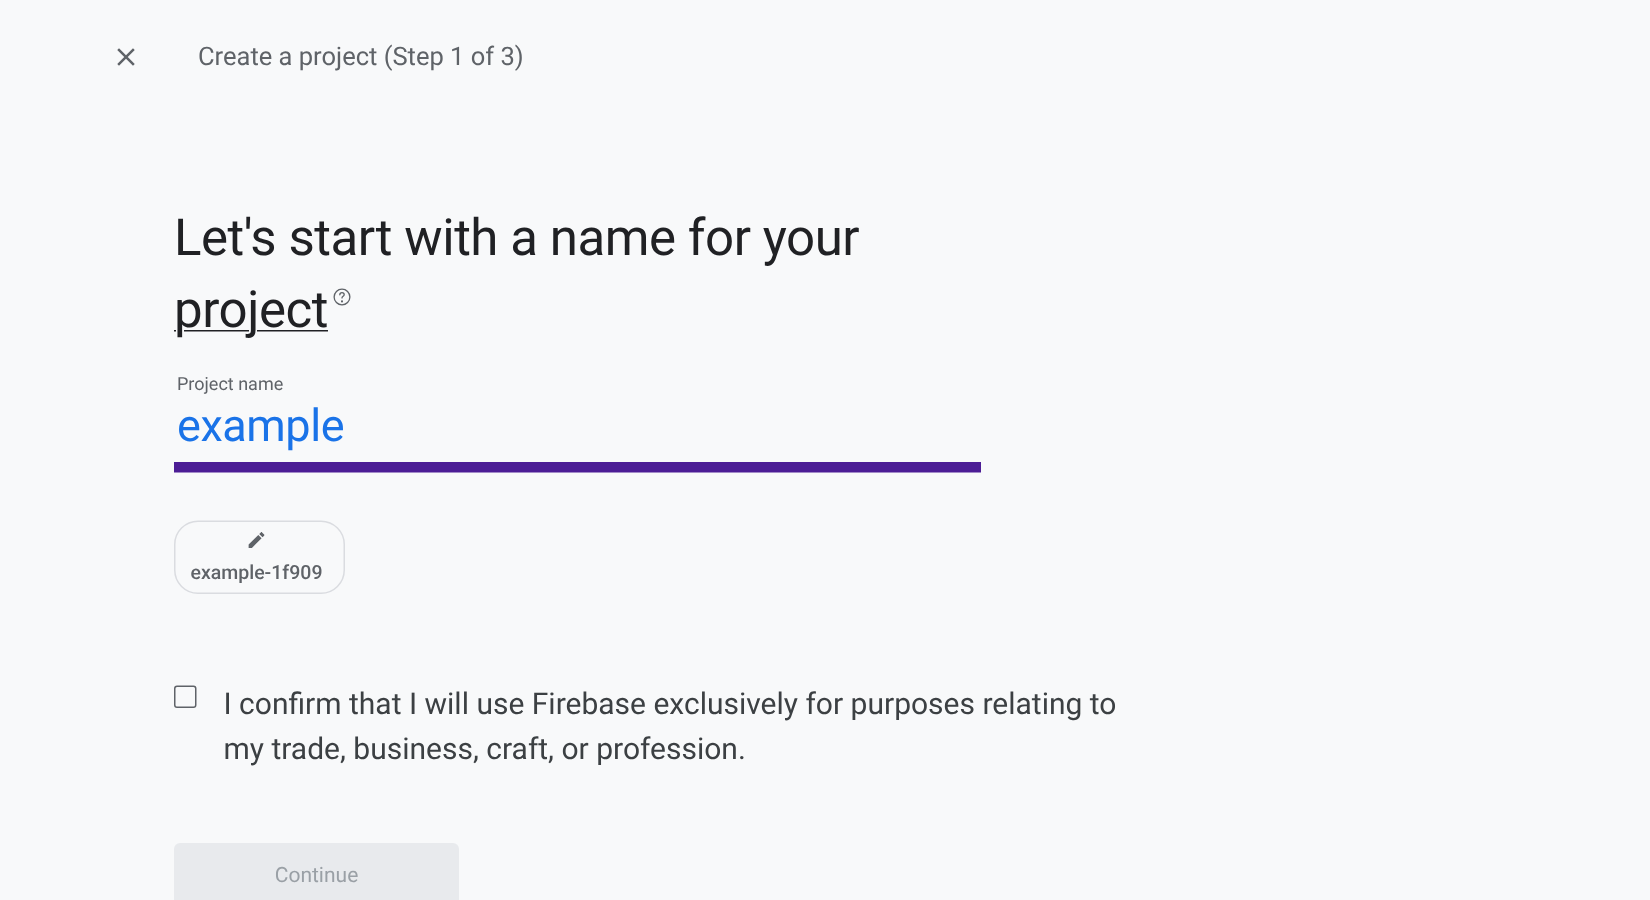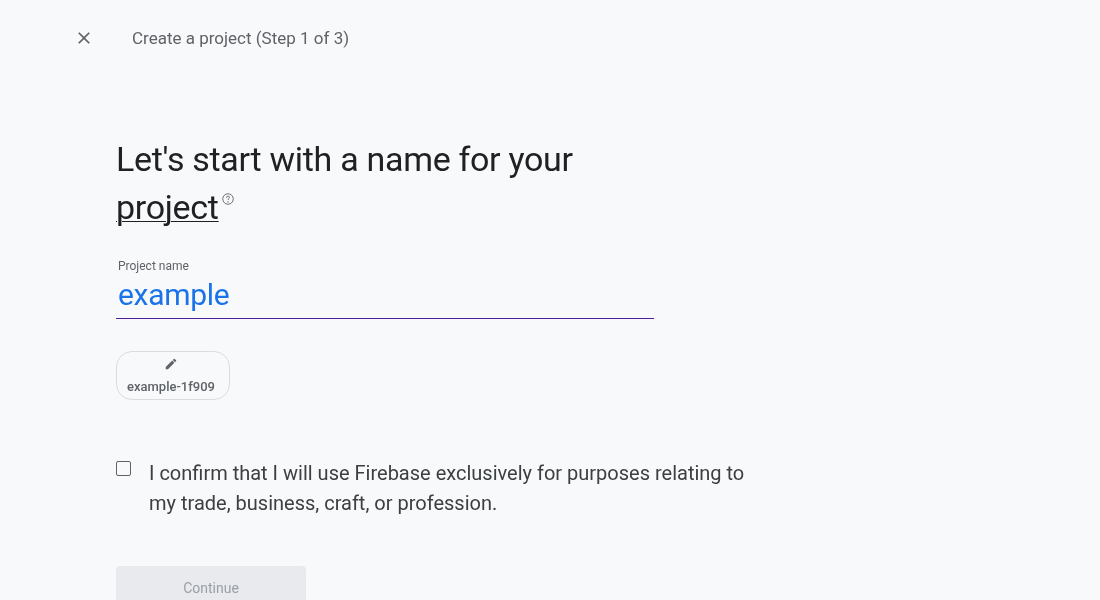--- a/index.html
+++ b/index.html
@@ -65,33 +65,33 @@
       font-size: 14px;
     }
     .help-icon svg {
       width: 14px;
       height: 14px;
       fill: none;
       stroke: #5f6368;
       stroke-width: 1.5;
     }
     .field-group {
-      margin-top: 28px;
+      margin-top: 18px;
       width: 538px;
     }
     .field-label {
       font-size: 12px;
       color: #5f6368;
       font-weight: 400;
       margin-bottom: 2px;
       padding-left: 2px;
     }
     .input-wrapper {
       position: relative;
-      border-bottom: 1px solid #4c1d95;
+      border-bottom: 7px solid #4c1d95;
       display: flex;
       align-items: center;
     }
     .project-input {
       border: none;
       outline: none;
       background: transparent;
       font-size: 30px;
       font-weight: 400;
       color: #1a73e8;

